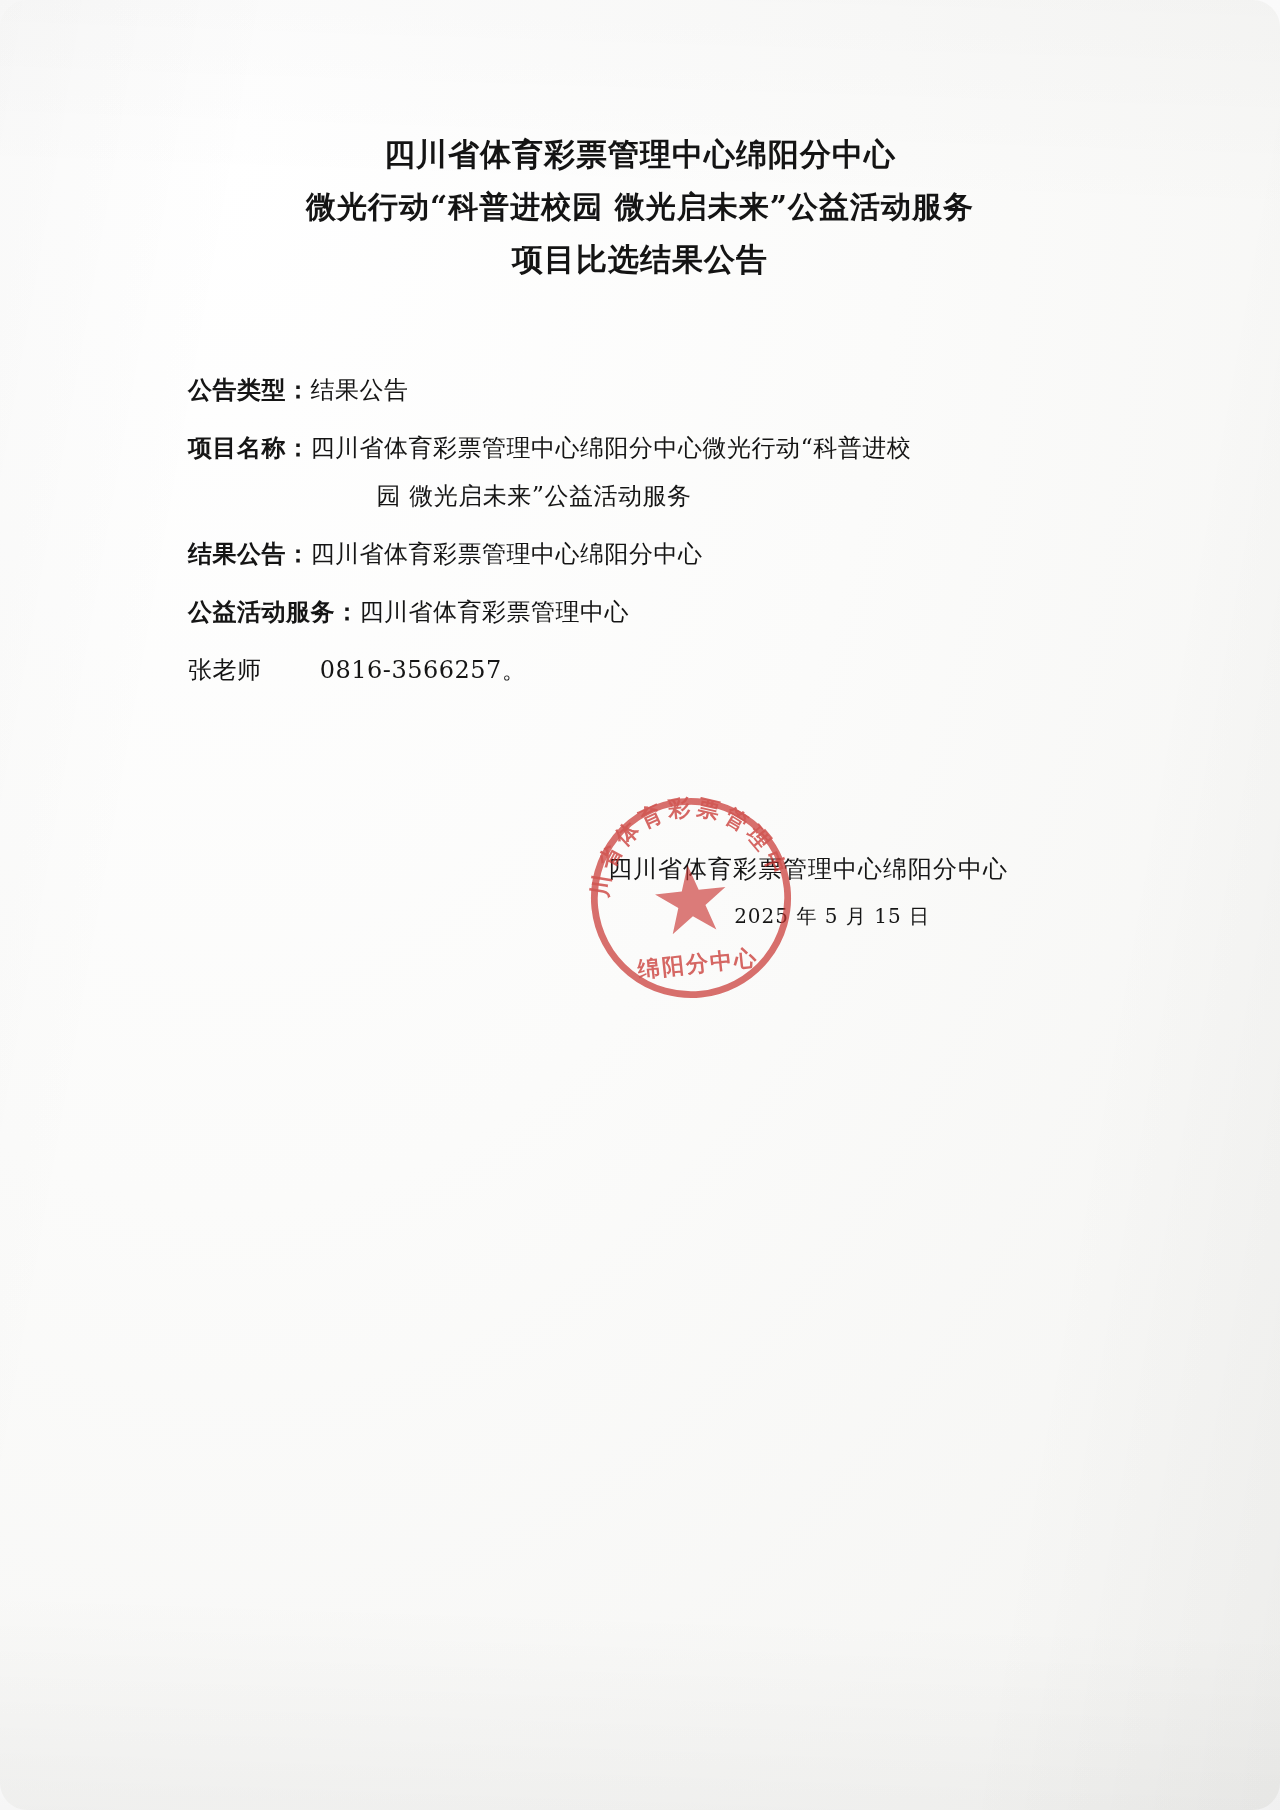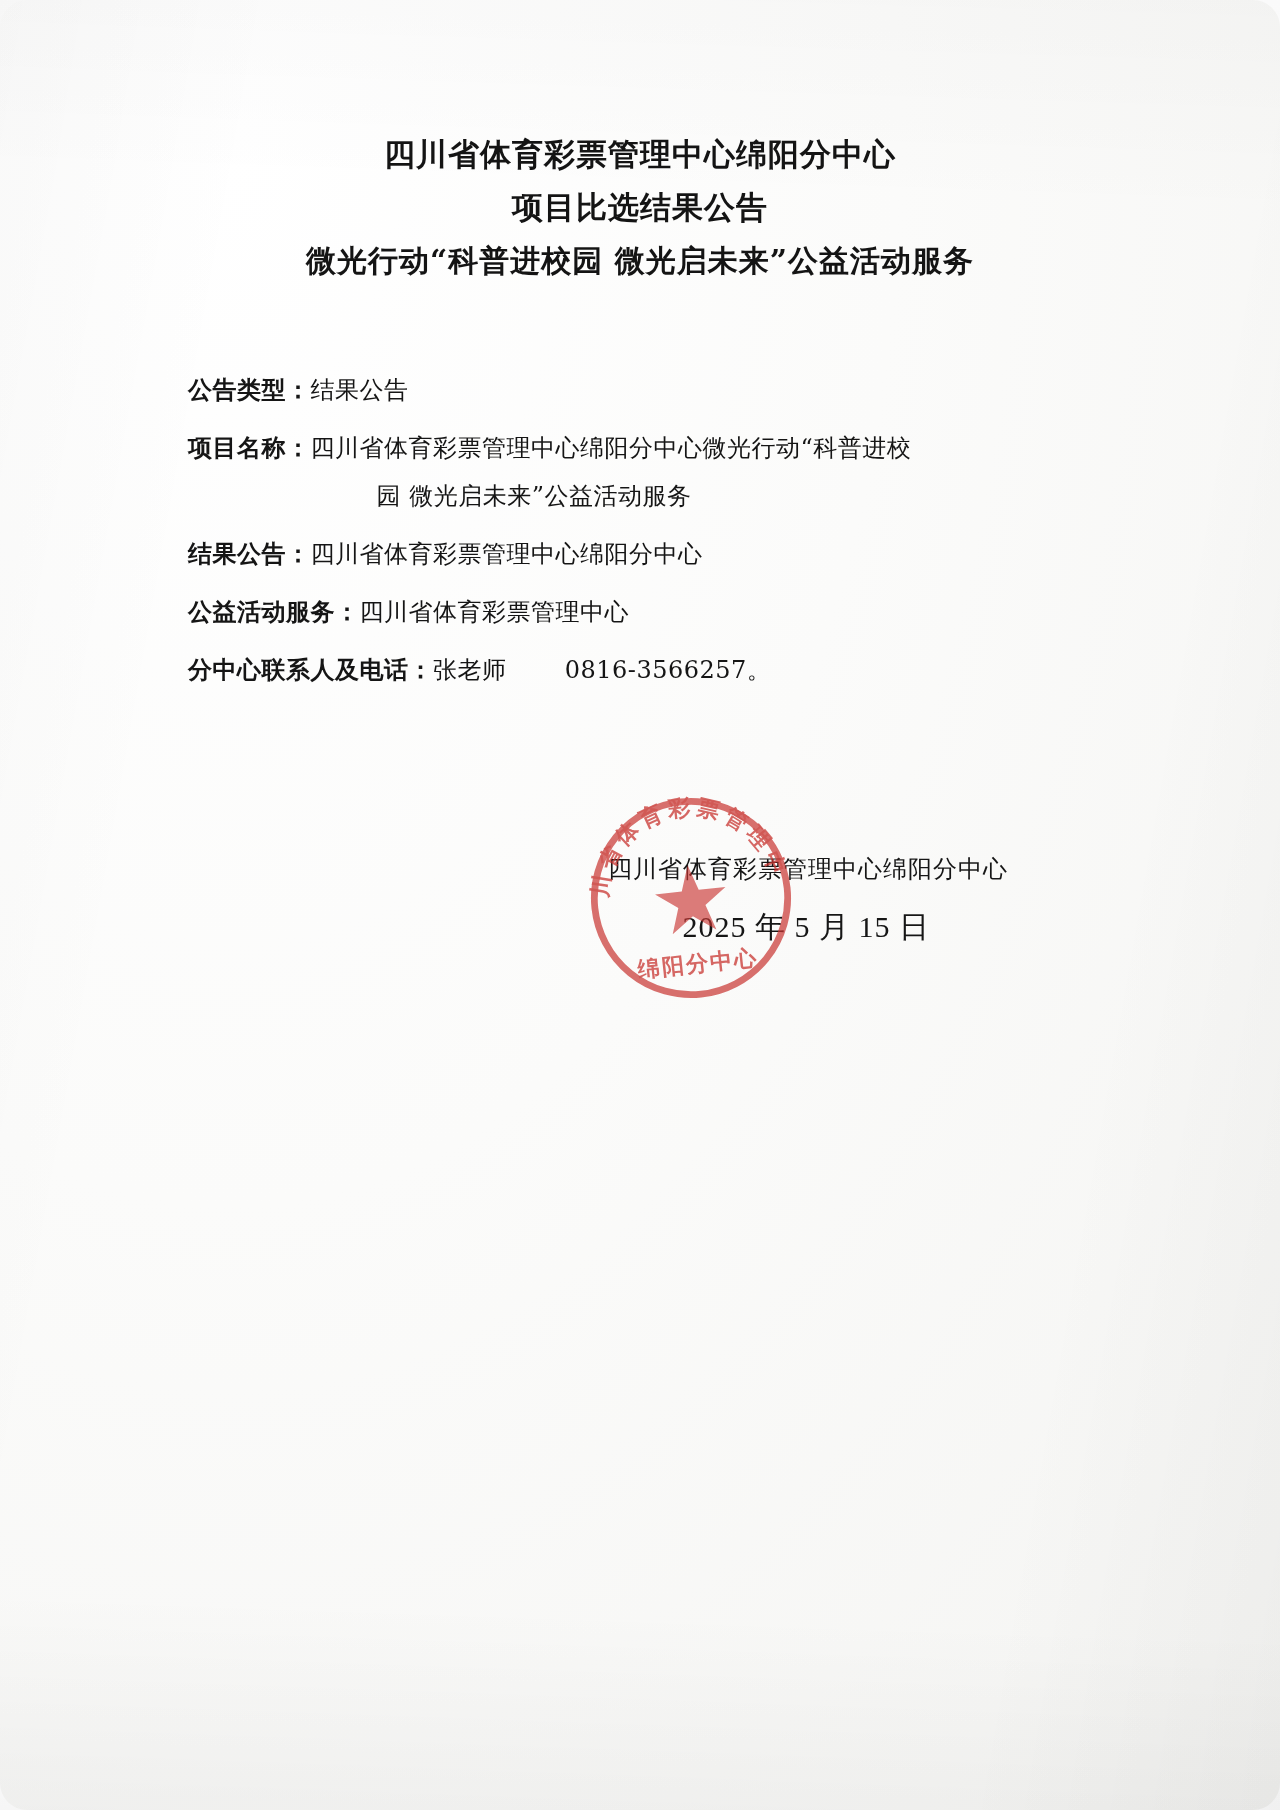--- a/index.html
+++ b/index.html
@@ -99,26 +99,25 @@
     padding-right: 92px;
     position: relative;
   }
   .sig-org {
     font-size: 24px;
     letter-spacing: 1px;
     color: #161616;
     line-height: 2.1;
   }
   .sig-date {
-    font-size: 30px;
+    font-size: 20px;
     letter-spacing: 1px;
     color: #161616;
     line-height: 2.1;
     padding-right: 78px;
-    font-family: Liberation Serif, serif;
   }
 
   
   .seal {
     position: absolute;
     width: 232px;
     height: 232px;
     left: 575px;
     top: 782px;
     z-index: 5;
@@ -129,22 +128,22 @@
   .seal svg { display: block; width: 100%; height: 100%; }
 </style>
 </head>
 <body>
 
 <div class="page">
   <div class="content">
 
     <div class="title-block">
       <div class="title-line l1">四川省体育彩票管理中心绵阳分中心</div>
+      <div class="title-line l2">微光行动“科普进校园 微光启未来”公益活动服务</div>
       <div class="title-line l3">项目比选结果公告</div>
-      <div class="title-line l2">微光行动“科普进校园 微光启未来”公益活动服务</div>
     </div>
 
     <div class="fields">
 
       <div class="field-row">
         <span class="field-label">公告类型：</span>
         <span class="field-value">结果公告</span>
       </div>
 
       <div class="field-row">
@@ -159,21 +158,20 @@
         <span class="field-label">结果公告：</span>
         <span class="field-value">四川省体育彩票管理中心绵阳分中心</span>
       </div>
 
       <div class="field-row">
         <span class="field-label">公益活动服务：</span>
         <span class="field-value">四川省体育彩票管理中心</span>
       </div>
 
       <div class="field-row">
-        <span class="field-label">分中心联系人及电话：</span>
         <span class="field-value">
           <span>张老师</span>
           <span class="phone-gap"></span>
           <span>0816-3566257。</span>
         </span>
       </div>
 
     </div>
 
     <div class="signature">

